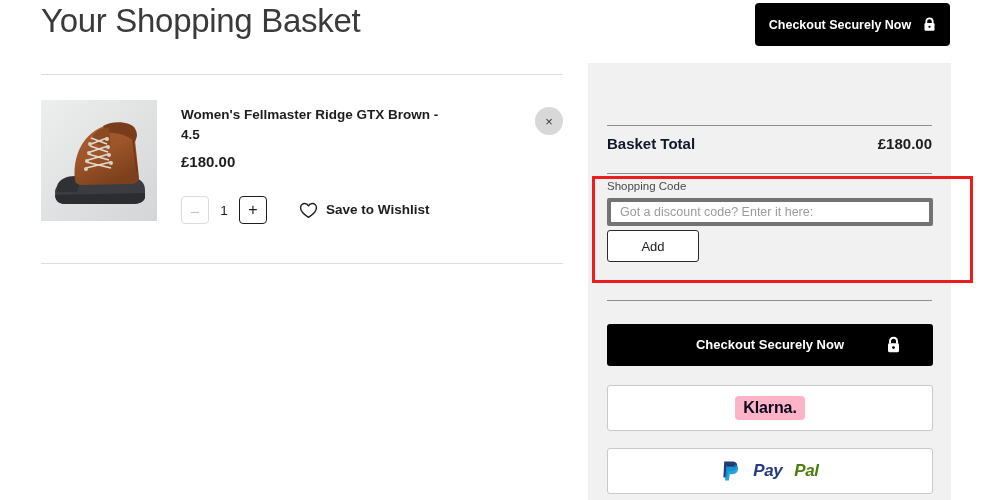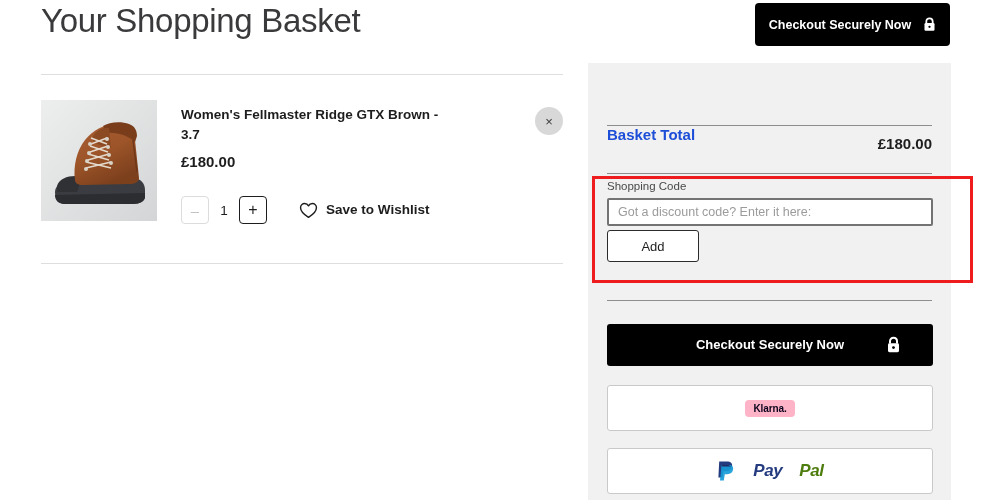--- a/index.html
+++ b/index.html
@@ -85,33 +85,33 @@
   .summary-panel {
     position: absolute; left: 588px; top: 63px; width: 363px; height: 437px;
     background: #f1f1f1;
   }
   .summary-title {
     position: absolute; left: 19px; top: 21px;
     font-size: 18px; font-weight: 400; color: #3f3f41;
   }
   .sum-rule-1 { position: absolute; left: 19px; top: 62px; width: 325px; height: 1px; background: #8e8e8e; }
   .basket-total-label {
-    position: absolute; left: 19px; top: 63px; font-size: 15px; font-weight: 700; color: #1d4ed8;
+    position: absolute; left: 19px; top: 72px; font-size: 15px; font-weight: 700; color: #0f172a;
   }
   .basket-total-value {
     position: absolute; right: 19px; top: 72px; font-size: 15px; font-weight: 700; color: #1d1d1f;
   }
   .sum-rule-2 { position: absolute; left: 19px; top: 110px; width: 325px; height: 1px; background: #8e8e8e; }
 
   
   .discount-block { position: absolute; left: 19px; top: 117px; width: 326px; }
   .discount-label { font-size: 11.5px; color: #4a4a4a; }
   .discount-input {
     display: block; margin-top: 6px; width: 326px; height: 28px;
-    background: #fff; border: 2px solid #737373; border-radius: 2px;
+    background: #fff; border: 4px solid #737373; border-radius: 2px;
     padding: 0 9px; font-size: 12.5px; color: #0c4a6e;
     font-family: "Liberation Sans", sans-serif;
   }
   .discount-input::placeholder { color: #9b9b9b; }
   .add-btn {
     margin-top: 4px; width: 92px; height: 32px;
     background: #fff; border: 1.4px solid #2b2b2b; border-radius: 3px;
     font-size: 13px; color: #1d1d1f; cursor: pointer;
     font-family: "Liberation Sans", sans-serif;
   }
@@ -129,24 +129,24 @@
   .pay-btn {
     position: absolute; left: 19px; width: 326px; height: 46px;
     background: #fff; border: 1px solid #c9c9c9; border-radius: 3px; cursor: pointer;
     display: flex; align-items: center; justify-content: center;
   }
   .pay-klarna { top: 322px; }
   .pay-paypal { top: 385px; }
 
   .klarna-badge {
     background: #ffb3c7; border-radius: 4px;
-    padding: 3px 8px; font-size: 10px; font-weight: 700; color: #0b051d;
+    padding: 3px 8px; font-size: 16px; font-weight: 700; color: #0b051d;
     letter-spacing: -0.1px;
   }
-  .paypal-logo { display: flex; align-items: center; gap: 17px; }
+  .paypal-logo { display: flex; align-items: center; gap: 12px; }
   .paypal-logo svg { display: block; }
   .pp-word { font-size: 17px; font-weight: 700; font-style: italic; letter-spacing: -0.4px; }
   .pp-pay { color: #253b80; }
   .pp-pal { color: #4d7c0f; }
 
   
   .red-highlight {
     position: absolute; left: 592px; top: 176px; width: 381px; height: 107px;
     border: 3px solid #ee1c1c; pointer-events: none;
   }
@@ -210,21 +210,21 @@
               <circle cx="68" cy="55" r="2"></circle>
             <circle cx="45" cy="69" r="2"></circle>
               <circle cx="70" cy="63" r="2"></circle>
           </g>
 
           <path d="M92 40 L96 72" stroke="#6d3718" stroke-width="1.4" fill="none"></path>
         </svg>
       </div>
 
       <div class="product-info">
-        <div class="product-name">Women's Fellmaster Ridge GTX Brown - 3.7</div>
+        <div class="product-name">Women's Fellmaster Ridge GTX Brown - 4.5</div>
         <div class="product-price">£180.00</div>
       </div>
 
       <button class="remove-btn">
         <span>×</span>
       </button>
 
       <div class="qty-row">
         <div class="qty-minus">–</div>
         <div class="qty-value">1</div>

